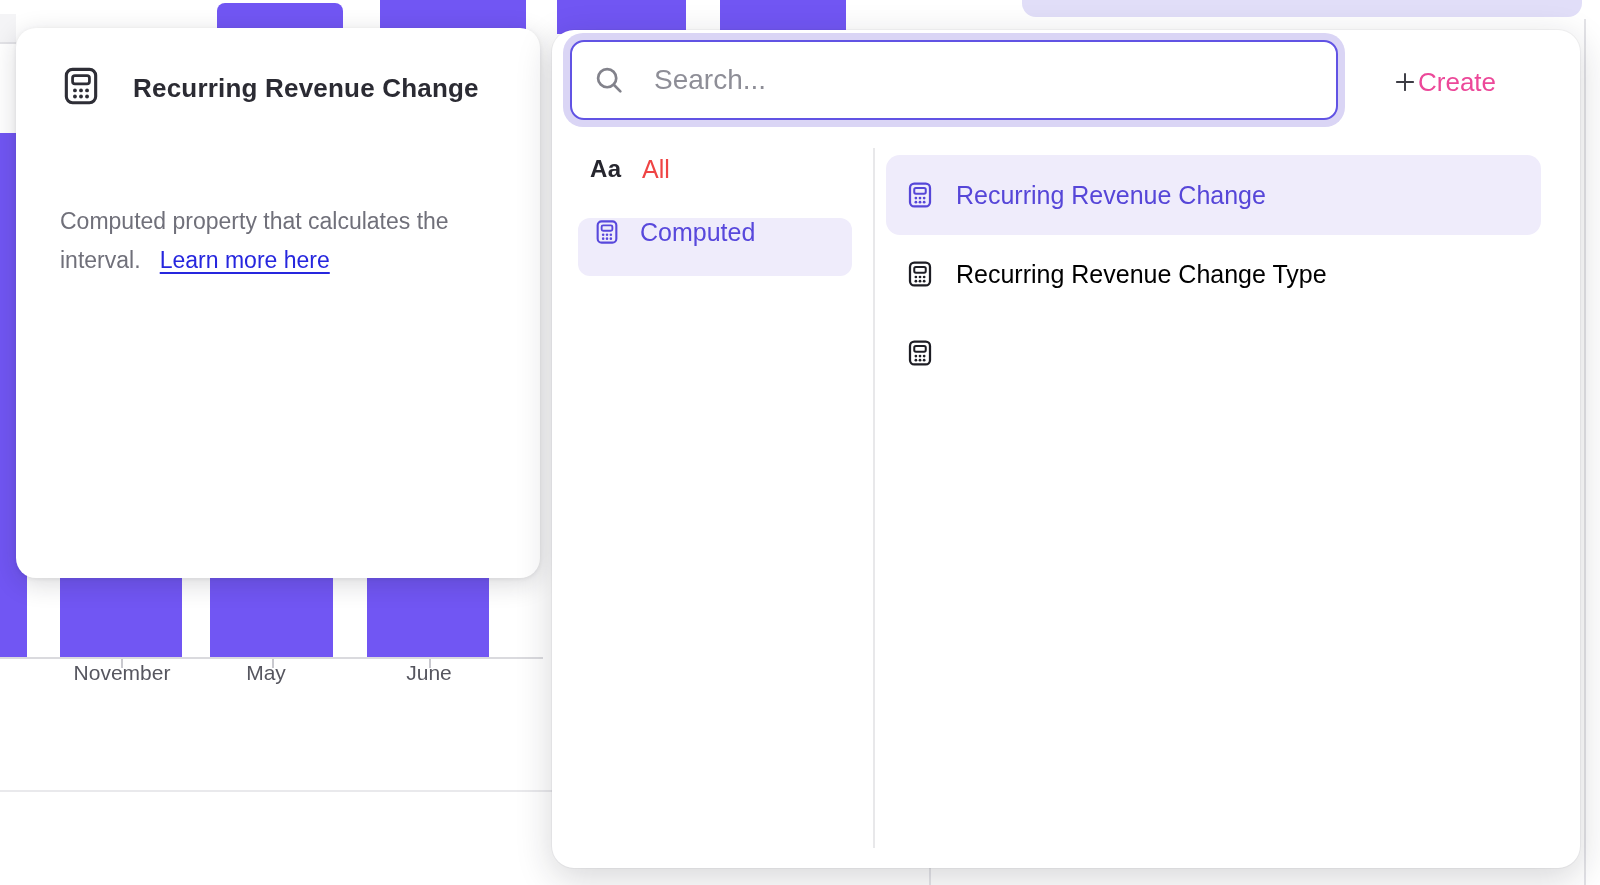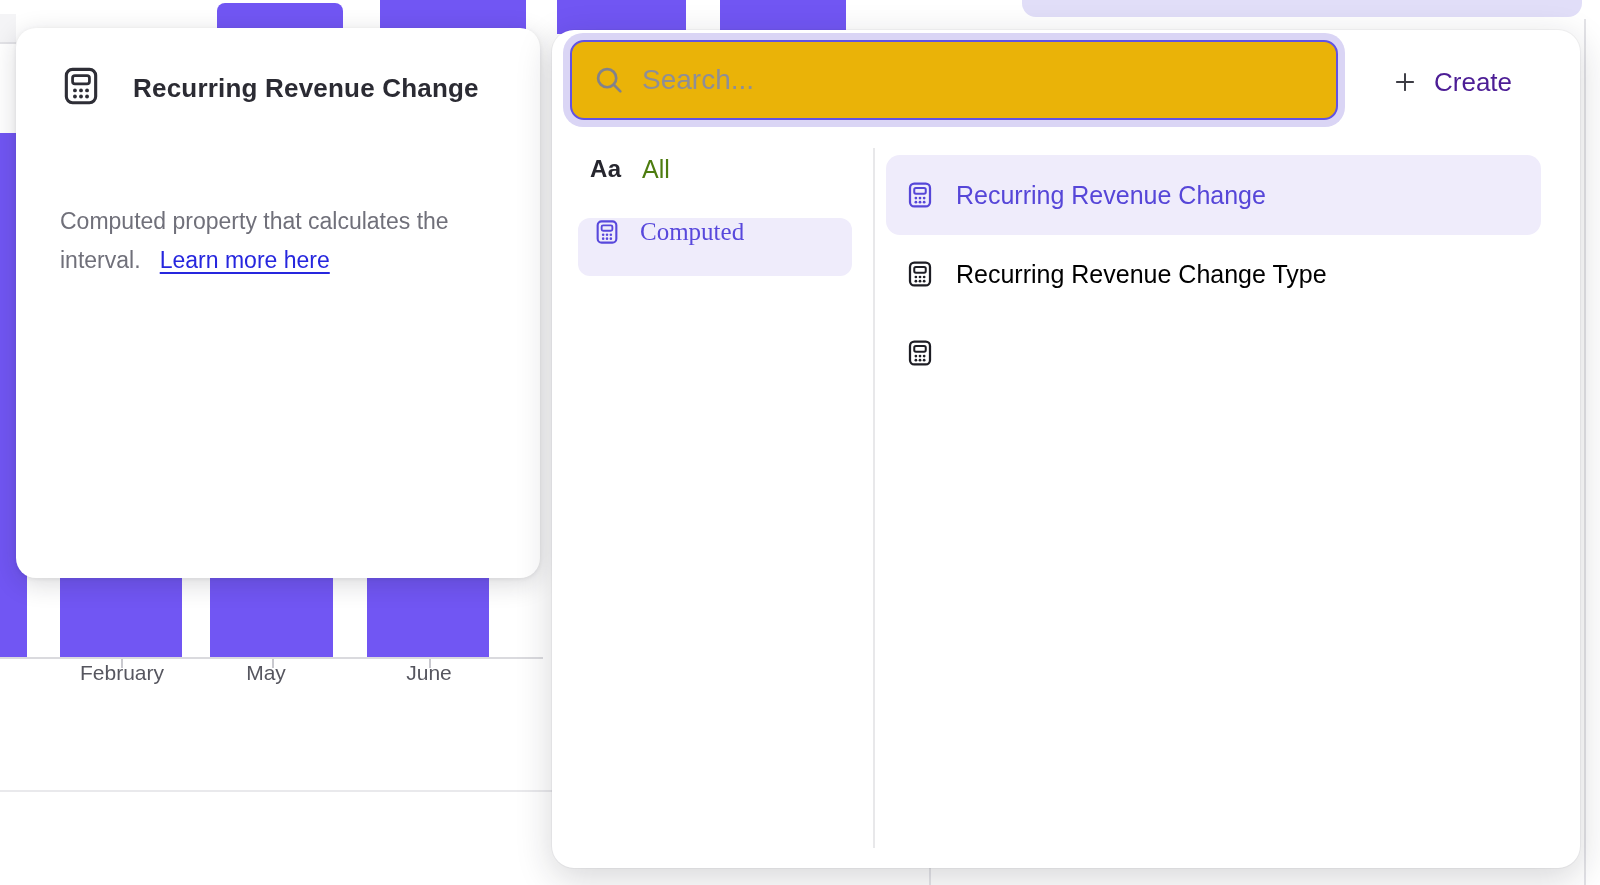--- a/index.html
+++ b/index.html
@@ -42,50 +42,50 @@
     position:absolute; z-index:20; left:552px; top:30px; width:1028px; height:838px;
     background:#ffffff; border-radius:22px;
     box-shadow:0 10px 36px rgba(25,25,40,0.18), 0 0 0 1px rgba(25,25,40,0.04);
   }
   .search-ring {
     position:absolute; left:11px; top:3px; width:782px; height:94px;
     background:#dad5f5; border-radius:20px;
   }
   .search-field {
     position:absolute; left:7px; top:7px; width:768px; height:80px;
-    background:#eab308; border:2px solid #6153e4; border-radius:14px;
-    display:flex; align-items:center; padding:0 20px;
+    background:#ffffff; border:2px solid #6153e4; border-radius:14px;
+    display:flex; align-items:center; padding:0 20px;gap:12px;
   }
   .search-glyph { width:34px; height:34px; color:#82828b; flex:0 0 auto; }
   .search-input {
     border:none; outline:none; flex:1; margin-left:16px;
     font-family:"Liberation Sans", sans-serif; font-size:28px; color:#2b2b33; background:transparent;
   }
   .search-input::placeholder { color:#8e8e97; }
   .create-btn {
     position:absolute; left:840px; top:30px; height:44px;
-    display:flex; align-items:center; gap:16px;
+    display:flex; align-items:center; 
     background:none; border:none; cursor:pointer;
-    font-family:"Liberation Sans", sans-serif; font-size:26px; font-weight:500; color:#4c1d95;
+    font-family:"Liberation Sans", sans-serif; font-size:26px; font-weight:500; color:#ec4899;
   }
   .plus-glyph { width:26px; height:26px; color:#3c3c44; }
 
   .col-divider { position:absolute; left:321px; top:118px; width:1.5px; height:700px; background:#e8e8ea; }
 
   .f-row {
     position:absolute; left:26px; width:274px; height:58px;
     display:flex; align-items:flex-start; cursor:pointer; border-radius:12px;
   }
   .f-row .ic { width:30px; margin-left:14px; display:flex; justify-content:center; color:#23232b; }
   .f-row .ic svg { width:28px; height:28px; }
-  .f-label { margin-left:18px; font-size:25px; color:#4d7c0f; }
+  .f-label { margin-left:18px; font-size:25px; color:#ef4444; }
   .f-aa { margin-left:12px; width:34px; font-size:24px; font-weight:600; color:#26262e; letter-spacing:0.5px; }
   .f-row.selected { background:#efecfb; }
   .f-row.selected .ic { color:#5848dc; }
-  .f-row.selected .f-label { color:#5848dc; font-weight:500;font-family:Liberation Serif, serif; }
+  .f-row.selected .f-label { color:#5848dc; font-weight:500; }
 
   .r-row {
     position:absolute; left:334px; width:655px; height:80px;
     display:flex; align-items:center; cursor:pointer; border-radius:14px;
   }
   .r-row .ic { width:32px; margin-left:18px; display:flex; justify-content:center; color:#1d1d24; }
   .r-row .ic svg { width:30px; height:30px; }
   .r-label { margin-left:20px; font-size:25px; color:#000000; }
   .r-row.selected { background:#efecfb; }
   .r-row.selected .ic { color:#5646d8; }
@@ -108,21 +108,21 @@
       <div class="bar" style="left: 210px; top: 360px; width: 123px; height: 297px; background: rgb(113, 86, 243);"></div>
       <div class="bar" style="left: 367px; top: 360px; width: 122px; height: 297px; background: rgb(113, 86, 243);"></div>
     </div>
 
   <div class="abs axis-line"></div>
   <div id="ticks-layer">
       <div class="tick" style="left: 121px;"></div>
       <div class="tick" style="left: 272px;"></div>
       <div class="tick" style="left: 429px;"></div>
     </div>
-  <div class="x-label" style="left:122px">February</div>
+  <div class="x-label" style="left:122px">November</div>
   <div class="x-label" style="left:266px">May</div>
   <div class="x-label" style="left:429px">June</div>
 
   <div class="abs h-line-bottom"></div>
   <div class="abs v-line-mid"></div>
   <div class="abs v-line-right"></div>
 
   <div class="abs tr-pill">
     
     

